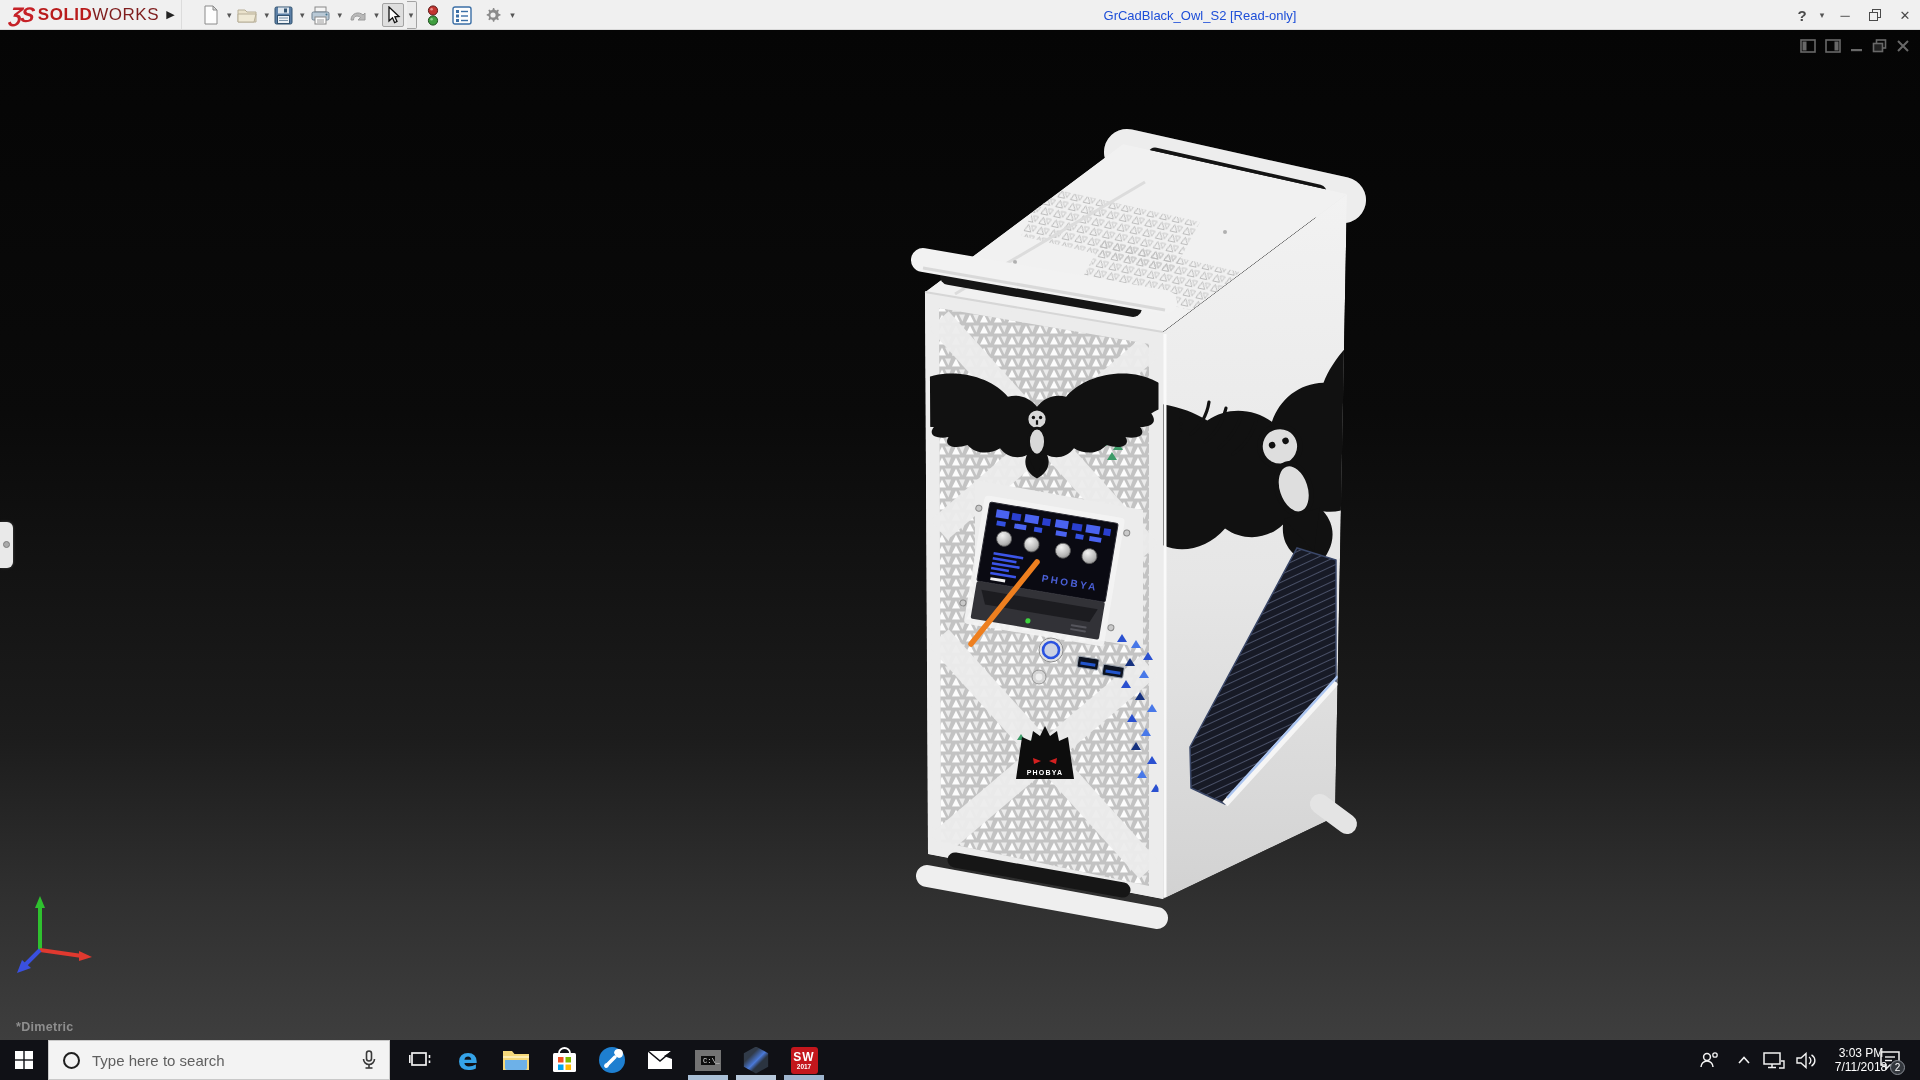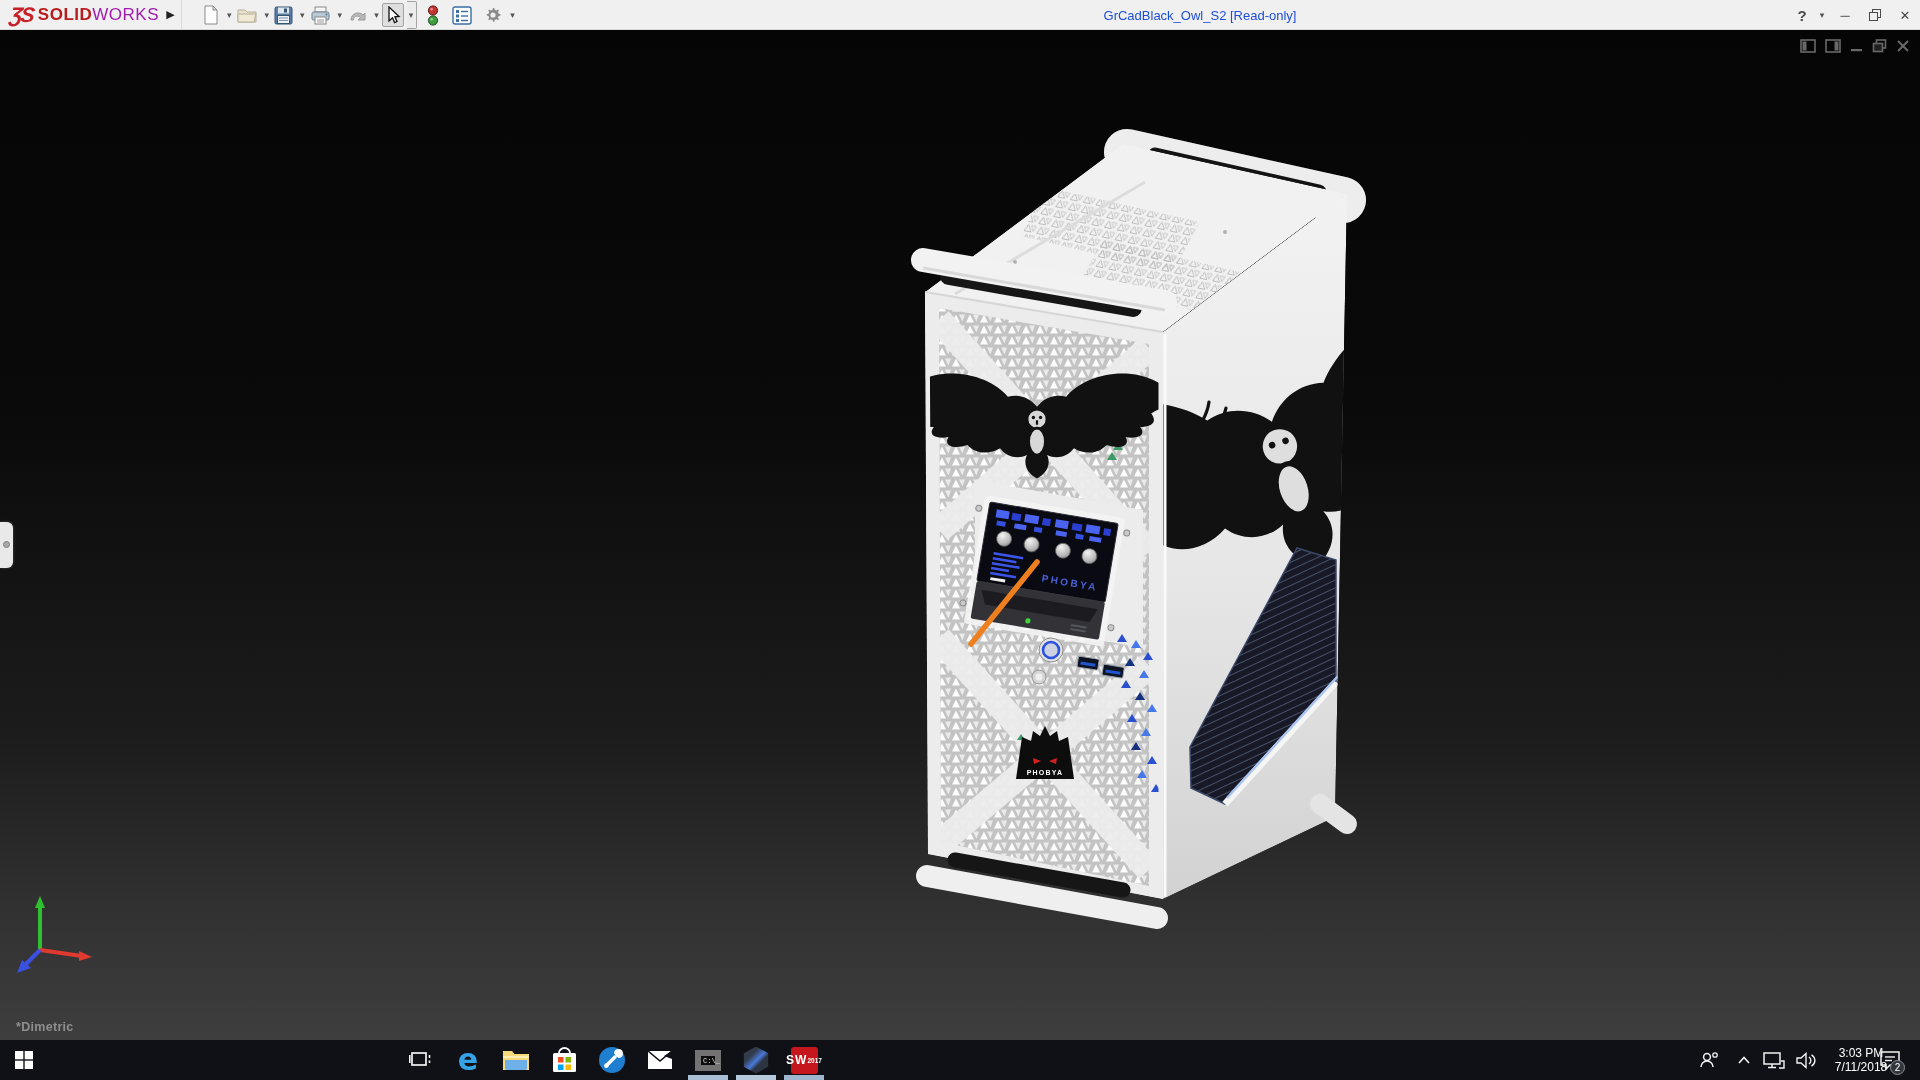--- a/index.html
+++ b/index.html
@@ -6,21 +6,21 @@
   html,body { width:1920px; height:1080px; overflow:hidden; background:#000;
               font-family:"Liberation Sans", sans-serif; }
 
   
   #titlebar { position:absolute; left:0; top:0; width:1920px; height:30px;
               background:#f0f0f0; border-bottom:1px solid #d9d9d9; }
   #logo { position:absolute; left:10px; top:2px; height:26px; display:flex; align-items:center; }
   #logo .mark { font-style:italic; font-weight:bold; font-size:21px; color:#c62127;
                 letter-spacing:-2px; transform:skewX(-8deg); margin-right:5px; }
   #logo .solid { font-weight:800; font-size:17px; color:#b91c1c; letter-spacing:.5px; }
-  #logo .works { font-weight:400; font-size:17px; color:#a21caf; letter-spacing:.5px; }
+  #logo .works { font-weight:400; font-size:17px; color:#7f1d1d; letter-spacing:.5px; }
   #flyout { position:absolute; left:160px; top:0; width:22px; height:29px; display:flex;
             align-items:center; justify-content:center; font-size:11px; color:#222;
             border-right:1px solid #dcdcdc; }
   #tools { position:absolute; left:200px; top:1px; height:28px; display:flex; align-items:center; }
   .tbtn { display:flex; align-items:center; height:24px; padding:0 2px; margin-right:3px; }
   .tbtn svg { display:block; }
   .caret { font-size:9px; color:#555; margin:0 3px 0 2px; }
   .pressed { background:#dedede; border:1px solid #a3a3a3; border-radius:2px; }
   .caretcell { border:1px solid #a3a3a3; border-left:none; align-self:stretch;
                display:flex; align-items:center; background:#ececec; border-radius:0 2px 2px 0;}
@@ -60,21 +60,21 @@
   #searchbox input::placeholder { color:#5f5f5f; opacity:1; }
   .tkicon { position:absolute; top:0; width:48px; height:40px; display:flex;
             align-items:center; justify-content:center; }
   .underline { position:absolute; top:35px; height:5px; width:40px; background:#a9bfd6; }
   .cmdface { width:26px; height:21px; background:#0d0d0d; border:6px solid #737373;
              color:#e8e8e8; font-size:7px; font-family:"Liberation Mono","DejaVu Sans Mono",monospace;
              padding:1px 2px; line-height:8px; }
   .hexface { width:27px; height:27px; background:linear-gradient(135deg,#313b49 30%,#4a79d8 50%,#2b3440 62%);
              clip-path:polygon(50% 0,95% 25%,95% 75%,50% 100%,5% 75%,5% 25%); }
   .swface { width:27px; height:27px; background:#c4161c; border-radius:3px; color:#fff;
-            display:flex; flex-direction:row; align-items:center; justify-content:center; }
+            display:flex; flex-direction:column; align-items:center; justify-content:center; }
   .swface .l1 { font-weight:800; font-size:12px; line-height:12px; letter-spacing:1px; }
   .swface .l2 { font-size:6.5px; line-height:7px; font-weight:bold; }
   .edgeface { color:#35a3e8; font-size:30px; font-weight:800; line-height:30px;
               font-family:"DejaVu Sans",sans-serif; }
   #tray-clock { position:absolute; left:1822px; top:0; width:78px; height:40px; color:#fff;
                 font-size:12px; text-align:center; display:flex; flex-direction:column;
                 justify-content:center; line-height:14px; }
   .trayicon { position:absolute; top:0; height:40px; display:flex; align-items:center;
               justify-content:center; }
   #badge { position:absolute; left:1890px; top:1060px; width:15px; height:15px; background:#33373d;
@@ -462,20 +462,30 @@
 <div id="taskbar">
   <div id="start">
     <svg width="18" height="18" viewBox="0 0 18 18">
       <rect x="0" y="0" width="8.3" height="8.3" fill="#fff"></rect>
         <rect x="9.7" y="0" width="8.3" height="8.3" fill="#fff"></rect>
       <rect x="0" y="9.7" width="8.3" height="8.3" fill="#fff"></rect>
         <rect x="9.7" y="9.7" width="8.3" height="8.3" fill="#fff"></rect>
     </svg>
   </div>
 
+  <div id="searchbox">
+    <div class="ring"></div>
+    <input type="text" placeholder="Type here to search" style="">
+    <svg width="16" height="20" viewBox="0 0 16 20" style="margin-right:12px">
+      <rect x="5.5" y="1" width="5" height="10" rx="2.5" fill="none" stroke="#3a3a3a" stroke-width="1.6"></rect>
+      <path d="M2.5,9 a5.5,5.5 0 0 0 11,0" fill="none" stroke="#3a3a3a" stroke-width="1.6"></path>
+      <line x1="8" y1="14.5" x2="8" y2="18" stroke="#3a3a3a" stroke-width="1.6"></line>
+      <line x1="4.5" y1="18" x2="11.5" y2="18" stroke="#3a3a3a" stroke-width="1.6"></line>
+    </svg>
+  </div>
 
   <div class="tkicon" style="left:396px">
     <svg width="22" height="18" viewBox="0 0 22 18">
       <rect x="3" y="2" width="14" height="12" fill="none" stroke="#f2f2f2" stroke-width="1.7"></rect>
       <line x1="0.8" y1="4" x2="0.8" y2="12" stroke="#f2f2f2" stroke-width="1.6"></line>
       <line x1="20.5" y1="4" x2="20.5" y2="7" stroke="#f2f2f2" stroke-width="1.6"></line>
       <line x1="20.5" y1="9.5" x2="20.5" y2="12" stroke="#f2f2f2" stroke-width="1.6"></line>
     </svg>
   </div>
 

